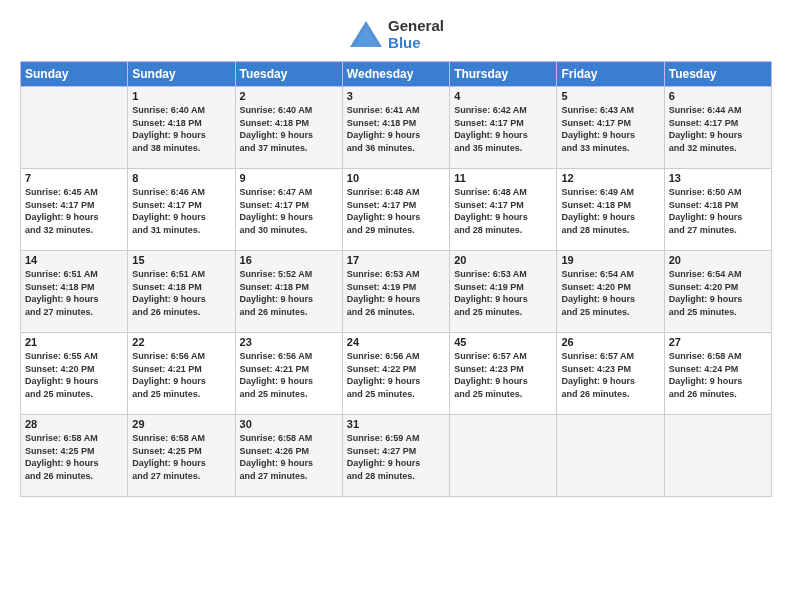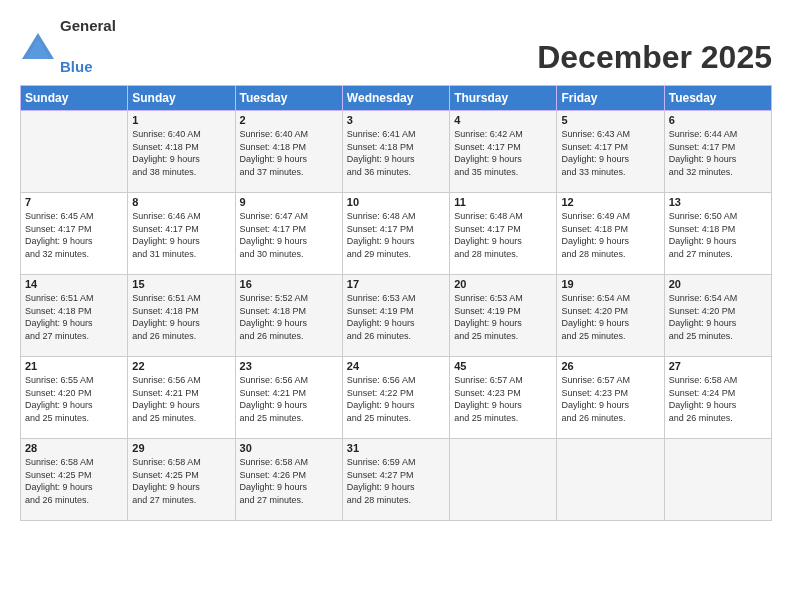--- a/index.html
+++ b/index.html
@@ -13,43 +13,43 @@
     .page {
       width: 792px;
       height: 612px;
       padding: 18px 20px 14px 20px;
       display: flex;
       flex-direction: column;
     }
     .header {
       display: flex;
       justify-content: space-between;
-      align-items: flex-end;
+      align-items: center;
       margin-bottom: 10px;
+      flex-direction: column;
     }
     .logo {
       display: flex;
       align-items: center;
       gap: 4px;
     }
     .logo-text {
       display: flex;
       flex-direction: column;
       line-height: 1.1;
     }
     .logo-general {
       font-size: 15px;
       font-weight: bold;
       color: #333;
     }
     .logo-blue {
       font-size: 15px;
       font-weight: bold;
       color: #3a7ecf;
-      margin-top: 24px;
     }
     .logo-icon {
       width: 36px;
       height: 32px;
     }
     .title-block {
       text-align: right;
     }
     .month-title {
       font-size: 32px;
@@ -93,20 +93,21 @@
       font-size: 11px;
       font-weight: bold;
       color: #222;
       display: block;
       margin-bottom: 2px;
     }
     .day-info {
       font-size: 9px;
       color: #333;
       line-height: 1.4;
+      font-weight: bold;
     }
     .empty-cell {
       background-color: #f5f5f5;
     }
   </style>
 </head>
 <body>
 
 <div class="page">
   <div class="header">
@@ -114,21 +115,20 @@
       <svg class="logo-icon" viewBox="0 0 36 32" fill="none" xmlns="http://www.w3.org/2000/svg">
         <polygon points="18,2 34,28 2,28" fill="#3a7ecf" opacity="0.85"></polygon>
         <polygon points="18,8 30,28 6,28" fill="#5ba3e8" opacity="0.5"></polygon>
       </svg>
       <div class="logo-text">
         <span class="logo-general">General</span>
         <span class="logo-blue">Blue</span>
       </div>
     </div>
     <div class="title-block">
-      <div class="month-title">December 2025</div>
     </div>
   </div>
   <table>
     <thead>
       <tr>
       <th>Sunday</th>
           <th>Sunday</th>
           <th>Tuesday</th>
           <th>Wednesday</th>
           <th>Thursday</th>

